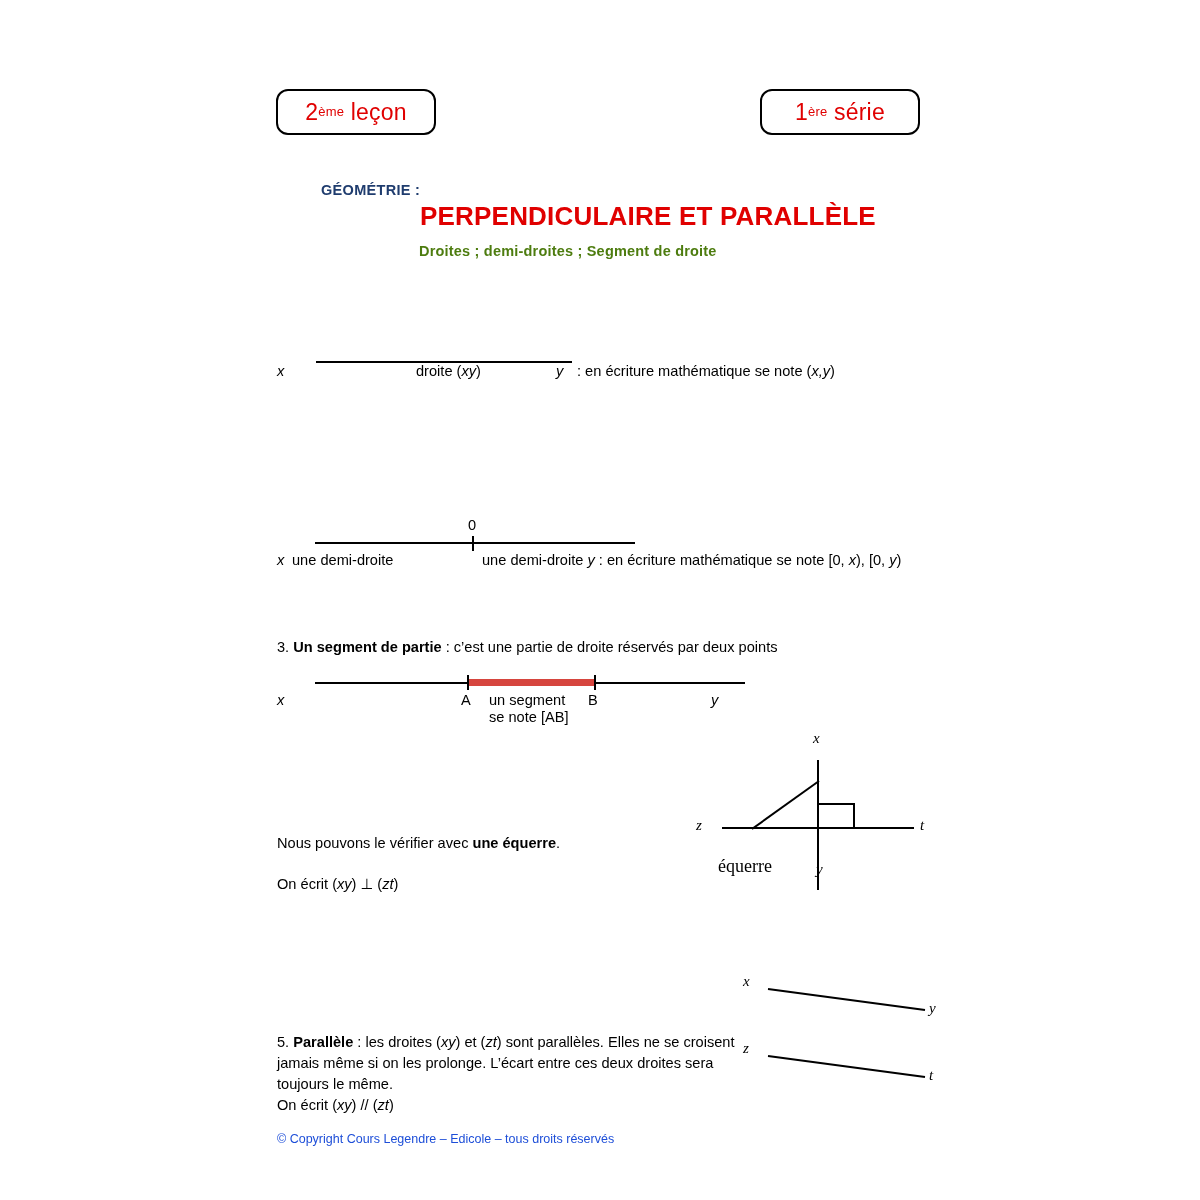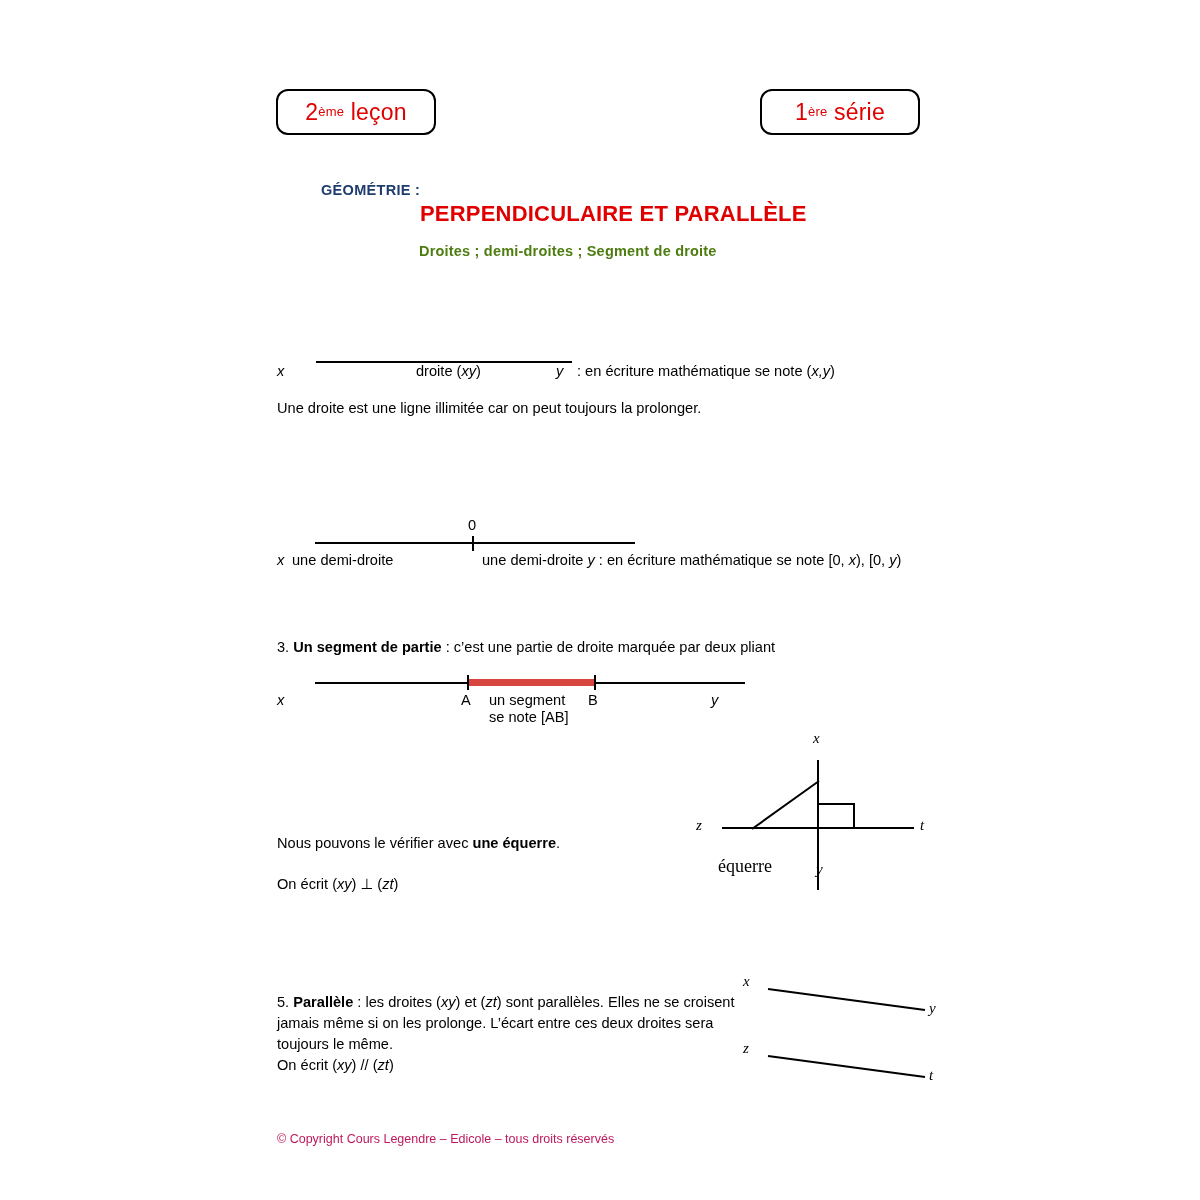--- a/index.html
+++ b/index.html
@@ -51,21 +51,21 @@
     left: 277px; top: 182px;
     font-size: 14.5px;
     font-weight: bold;
     color: #1f3c6e;
     letter-spacing: 0.3px;
     margin-left: 44px;
   }
   .main-title {
     position: absolute;
     left: 420px; top: 201px;
-    font-size: 22px;
+    font-size: 26px;
     font-weight: bold;
     color: #e00000;
     letter-spacing: 0.2px;
   }
   .sub-title {
     position: absolute;
     left: 419px; top: 243px;
     font-size: 14.5px;
     font-weight: bold;
     color: #4d7c0f;
@@ -82,21 +82,21 @@
   .para b { font-weight: bold; }
   .para i { font-style: italic; }
 
   #p1 { left: 277px; top: 292px; width: 650px; }
   #p1-after { left: 277px; top: 398px; width: 650px; }
   #p2 { left: 277px; top: 483px; width: 650px; }
   #p3 { left: 277px; top: 637px; width: 650px; }
   #p4a { left: 277px; top: 775px; width: 430px; }
   #p4b { left: 277px; top: 833px; width: 430px; }
   #p4c { left: 277px; top: 874px; width: 430px; }
-  #p5 { left: 277px; top: 992px; width: 470px; }
+  #p5 { left: 277px; top: 1032px; width: 470px; }
 
   
   .fig { position: absolute; }
   .rule {
     position: absolute;
     background: #000000;
     height: 2px;
   }
   .tick {
     position: absolute;
@@ -203,21 +203,21 @@
   #fig5 .lbl-x { position: absolute; left: 13px; top: 8px; }
   #fig5 .lbl-y { position: absolute; left: 199px; top: 35px; }
   #fig5 .lbl-z { position: absolute; left: 13px; top: 75px; }
   #fig5 .lbl-t { position: absolute; left: 199px; top: 102px; }
 
   
   .footer {
     position: absolute;
     left: 277px; top: 1132px;
     font-size: 12.5px;
-    color: #be185d;
+    color: #1d4ed8;
     white-space: nowrap;
   }
 </style>
 </head>
 <body>
 
 <div class="page">
 
   <div class="tag-box" id="tag-lecon">
     <span>2</span><sup>ème</sup>&nbsp;<span>leçon</span>
@@ -233,35 +233,34 @@
 
 
   <div class="fig" id="fig1">
     <div class="rule" id="fig1-line"></div>
     <div class="lbl-i" id="fig1-x">x</div>
     <div class="lbl" id="fig1-caption">droite (<i>xy</i>)</div>
     <div class="lbl-i" id="fig1-y">y</div>
     <div class="lbl" id="fig1-note">: en écriture mathématique se note (<i>x,y</i>)</div>
   </div>
 
-  <div class="para" id="p1-after">Une droite est une ligne illimitée car on peut toujours la prolonger.</div>
 
 
   <div class="fig" id="fig2">
     <div class="rule" id="fig2-line"></div>
     <div class="tick" id="fig2-tick"></div>
     <div class="lbl" id="fig2-zero">0</div>
     <div class="lbl-i" id="fig2-x">x</div>
     <div class="lbl" id="fig2-left">une demi-droite</div>
     <div class="lbl" id="fig2-right">une demi-droite <i>y</i> : en écriture mathématique se note [0, <i>x</i>), [0, <i>y</i>)</div>
   </div>
 
   <div class="para" id="p3">
     <span>3.</span>
-    <b>Un segment de partie</b><span> : c’est une partie de droite marquée par deux pliant</span>
+    <b>Un segment de partie</b><span> : c’est une partie de droite réservés par deux points</span>
   </div>
 
   <div class="fig" id="fig3">
     <div class="rule" id="fig3-line"></div>
     <div id="fig3-red"></div>
     <div class="tick" id="fig3-tickA"></div>
     <div class="tick" id="fig3-tickB"></div>
     <div class="lbl-i" id="fig3-x">x</div>
     <div class="lbl" id="fig3-A">A</div>
     <div class="lbl" id="fig3-seg1">un segment</div>

